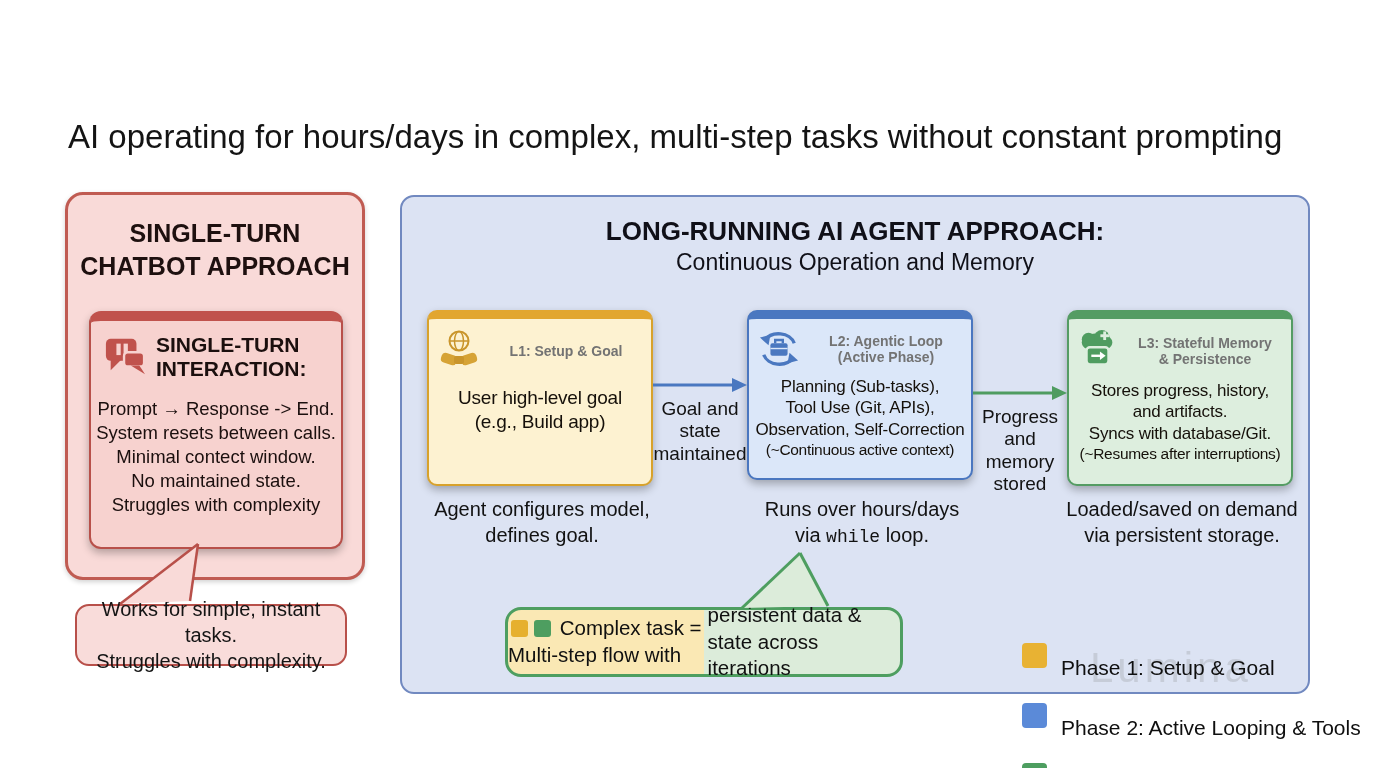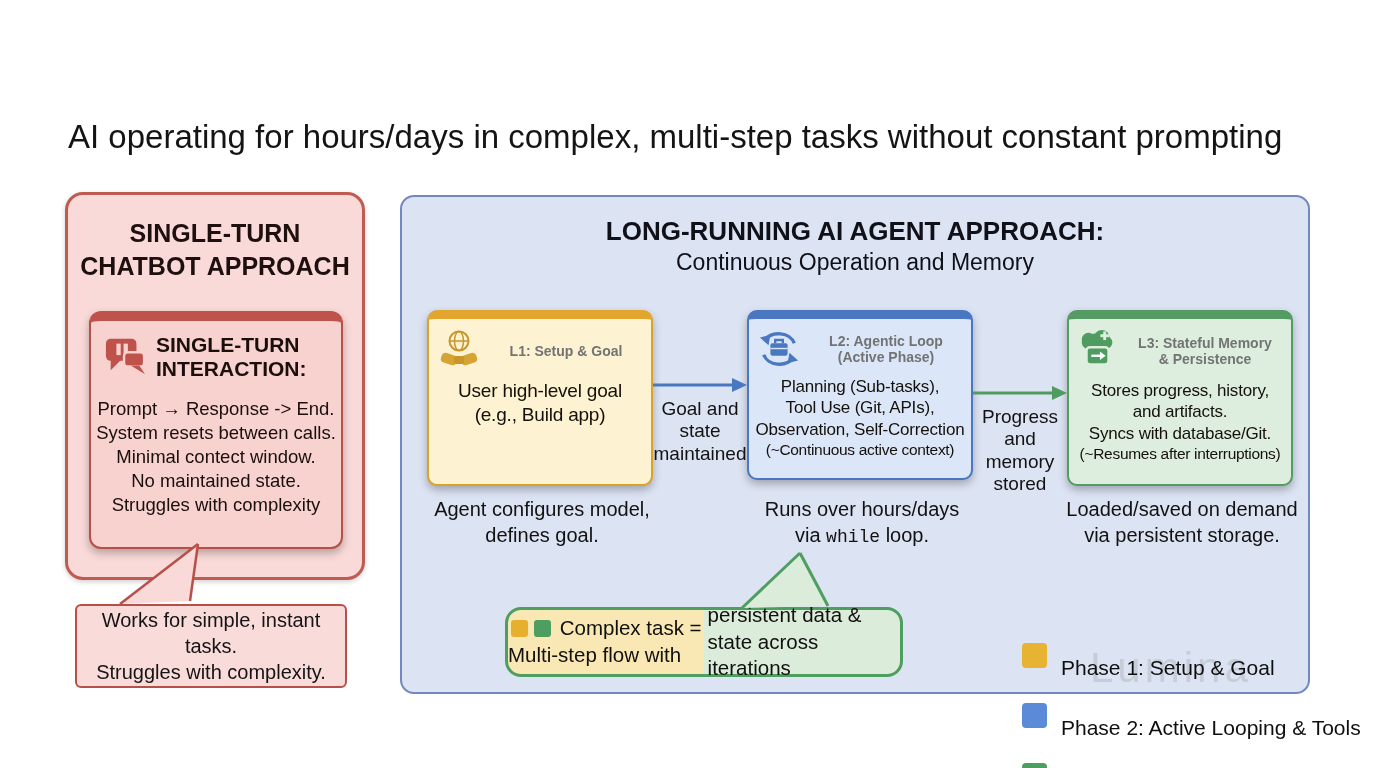--- a/index.html
+++ b/index.html
@@ -26,42 +26,42 @@
   .red-card {
     position:absolute; left:21px; top:116px; width:254px; height:238px;
     background:#f7d2cf; border:2.5px solid #b8504a; border-top:10px solid #c0524c;
     border-radius:12px; box-shadow:0 4px 8px rgba(0,0,0,.28);
   }
   .red-card-head { display:flex; align-items:center; gap:9px; padding:12px 8px 0 12px; }
   .red-card-title { font-size:21px; font-weight:700; line-height:1.15; color:#1b0f0e; }
   .red-card-body { text-align:center; font-size:18.5px; line-height:1.3; margin-top:16px; color:#1b0f0e; }
 
   .red-callout {
-    left:75px; top:604px; width:272px; height:84px;
-    background:#f9dcda; border:2.5px solid #b8504a; border-radius:6px;
+    left:75px; top:604px; width:272px; height:62px;
+    background:#f9dcda; border:2.5px solid #b8504a; border-radius:14px;
     display:flex; align-items:center; justify-content:center; text-align:center;
     font-size:20px; line-height:1.3; color:#141414;
   }
 
   
   .blue-panel {
     left:400px; top:195px; width:910px; height:499px;
     background:#dce3f3; border:2.5px solid #7189c0; border-radius:14px;
   }
   .blue-heading { margin-top:19px; text-align:center; font-size:26px; font-weight:700; color:#101018; }
   .blue-subheading { text-align:center; font-size:23px; font-weight:500; margin-top:2px; color:#101018; }
 
   .stage-box { position:absolute; top:113px; width:226px; border-radius:10px; box-shadow:0 4px 8px rgba(0,0,0,.28); }
   .box-l1 { left:25px;  height:176px; background:#fdf2d1; border:2px solid #d8a22b; border-top:9px solid #e2a62f; }
   .box-l2 { left:345px; height:170px; background:#dbe7f9; border:2px solid #4a77c0; border-top:9px solid #4a77c0; }
   .box-l3 { left:665px; height:176px; background:#ddeede; border:2px solid #549c63; border-top:9px solid #549c63; }
   .stage-head { display:flex; align-items:center; gap:5px; padding:10px 5px 0 8px; }
   .stage-title { flex:1; text-align:center; font-size:14px; font-weight:700; line-height:1.15; color:#737373; }
   .stage-body { text-align:center; font-size:17px; line-height:1.26; margin-top:7px; color:#15100a; letter-spacing:-0.2px; }
-  .stage-body.big { font-size:19px; margin-top:6px; }
+  .stage-body.big { font-size:19px; margin-top:13px; }
   .stage-note { text-align:center; font-size:15.5px; line-height:1.25; letter-spacing:-0.3px; color:#15100a; }
 
   .arrow { position:absolute; }
   .arrow-label { position:absolute; width:100px; text-align:center; font-size:19px; line-height:1.18; font-weight:500; color:#121212; }
 
   .stage-caption { position:absolute; top:300px; width:280px; text-align:center; font-size:20px; line-height:1.28; font-weight:500; color:#121212; }
   .cap1 { left:0px; } .cap2 { left:320px; } .cap3 { left:640px; }
   .code { font-family:"Liberation Mono", monospace; font-size:18px; font-weight:500; }
 
   

